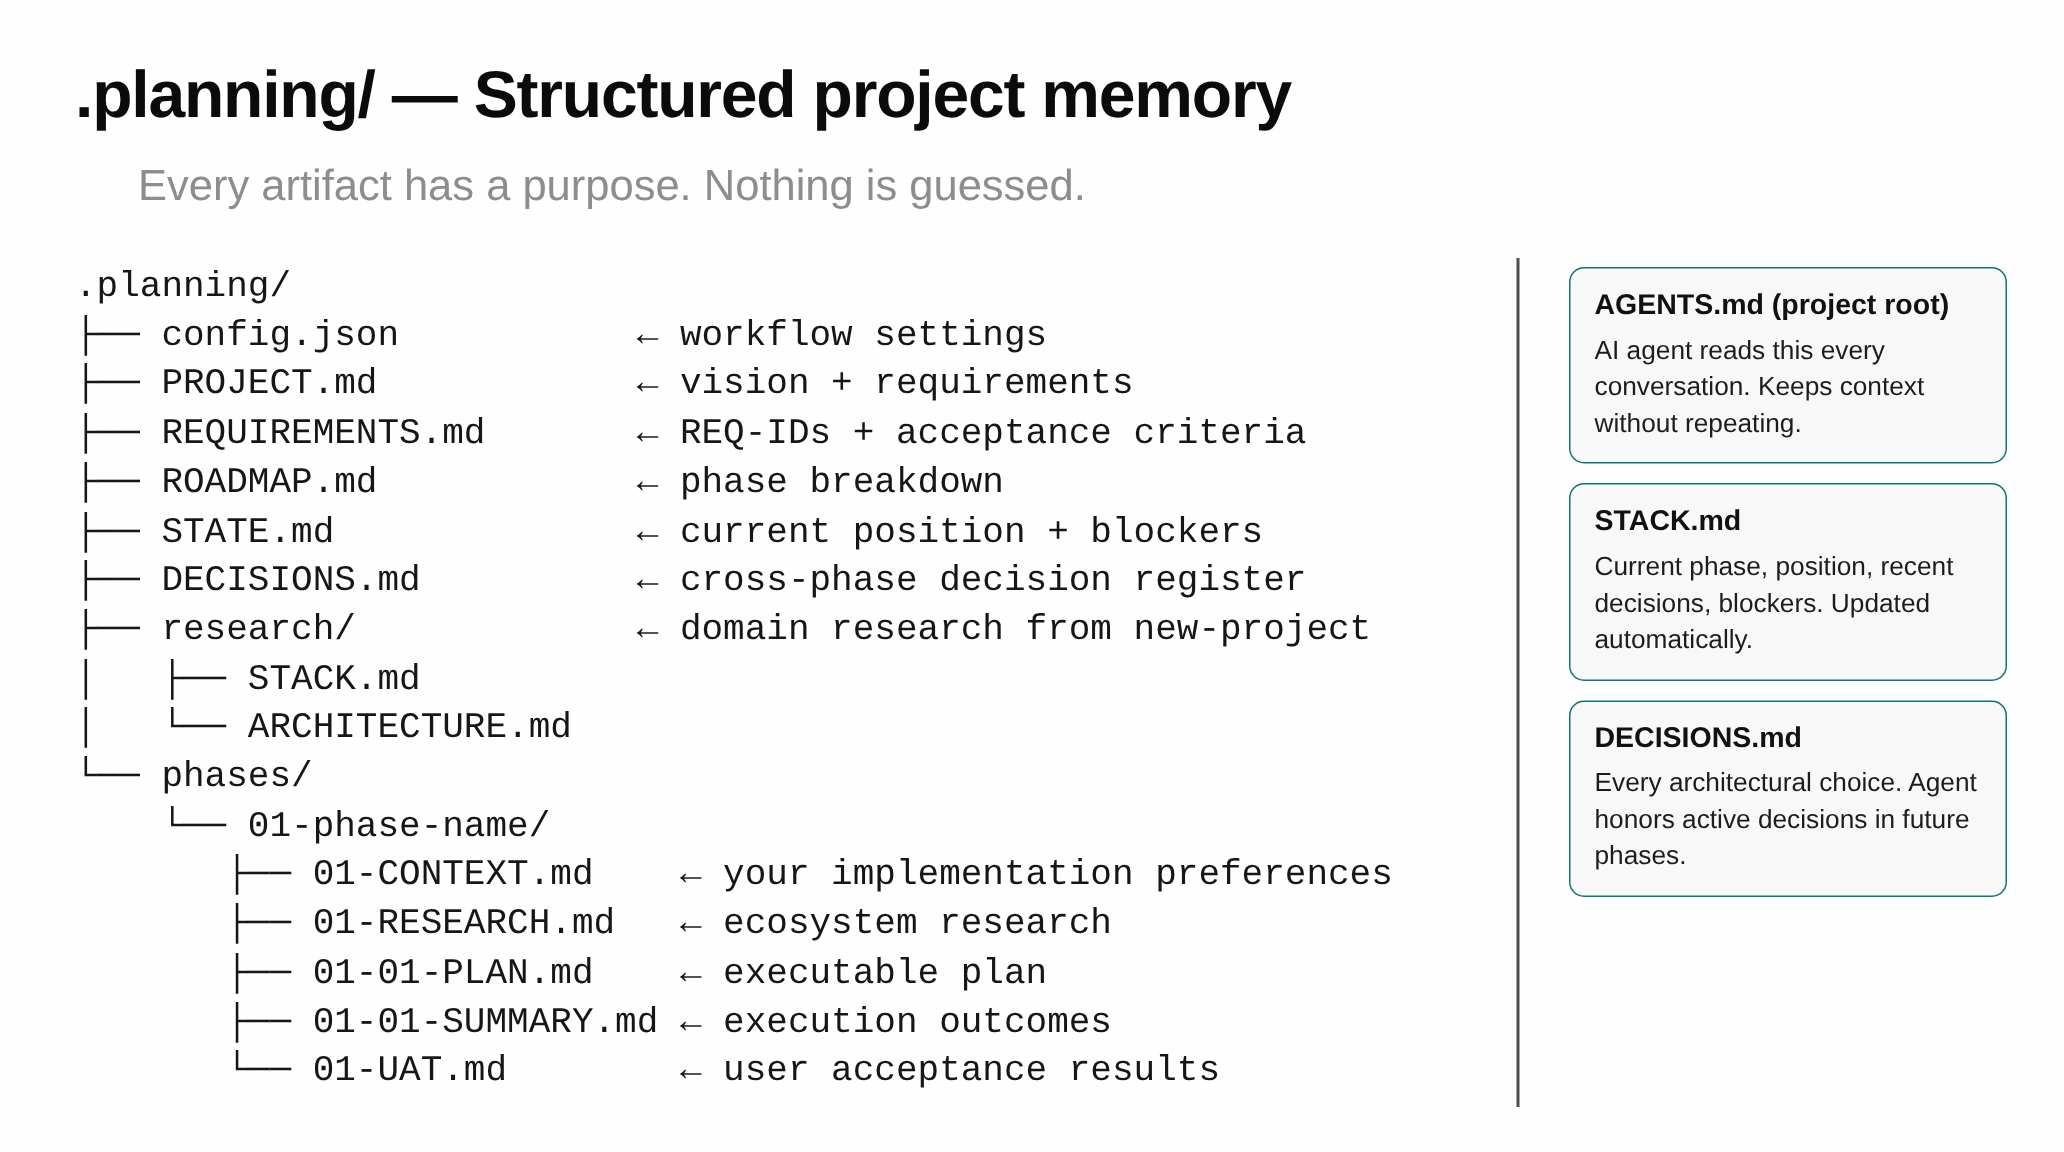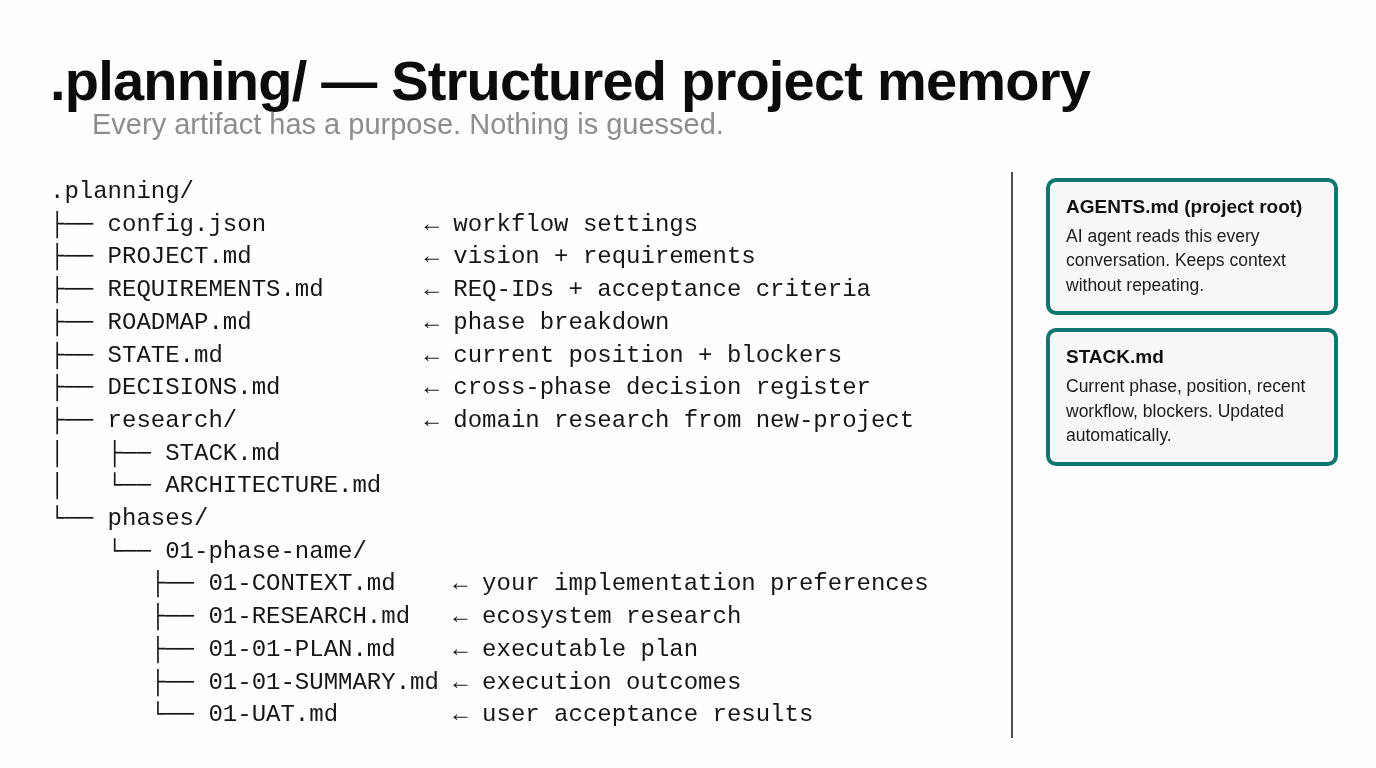--- a/index.html
+++ b/index.html
@@ -7,22 +7,22 @@
     width: 1376px; height: 768px;
     background: #fefefe;
     font-family: "Liberation Sans", sans-serif;
     overflow: hidden;
     position: relative;
   }
   .page { position: absolute; inset: 0; }
 
   .page-title {
     position: absolute;
-    left: 50px; top: 50px;
-    font-size: 56px;
+    left: 50px; top: 40px;
+    font-size: 44px;
     font-weight: 700;
     letter-spacing: -0.8px;
     color: #0b0b0b;
     line-height: 1.1;
   }
   .page-subtitle {
     position: absolute;
     left: 51px; top: 108px;
     font-size: 29px;
     font-weight: 400;
@@ -51,21 +51,21 @@
   .info-cards {
     position: absolute;
     left: 1046px; top: 178px;
     width: 292px;
     display: flex;
     flex-direction: column;
     gap: 13px;
   }
   .info-card {
     background: #f8f8f8;
-    border: 4px solid #0f766e;
+    border: 1px solid #0f766e;
     border-radius: 10px;
     padding: 13px 16px 14px 16px;
     min-height: 128px;
   }
   .info-card .card-title {
     font-size: 19px;
     font-weight: 700;
     color: #111111;
     line-height: 1.25;
     margin-bottom: 5px;
@@ -108,19 +108,23 @@
 
   <div class="info-cards">
 
     <div class="info-card">
       <div class="card-title">AGENTS.md (project root)</div>
       <div class="card-body">AI agent reads this every conversation. Keeps context without repeating.</div>
     </div>
 
     <div class="info-card">
       <div class="card-title">STACK.md</div>
-      <div class="card-body">Current phase, position, recent workflow, blockers. Updated automatically.</div>
+      <div class="card-body">Current phase, position, recent decisions, blockers. Updated automatically.</div>
     </div>
 
+    <div class="info-card">
+      <div class="card-title">DECISIONS.md</div>
+      <div class="card-body">Every architectural choice. Agent honors active decisions in future phases.</div>
+    </div>
 
 
   </div>
 </div>
 
 </body></html>

